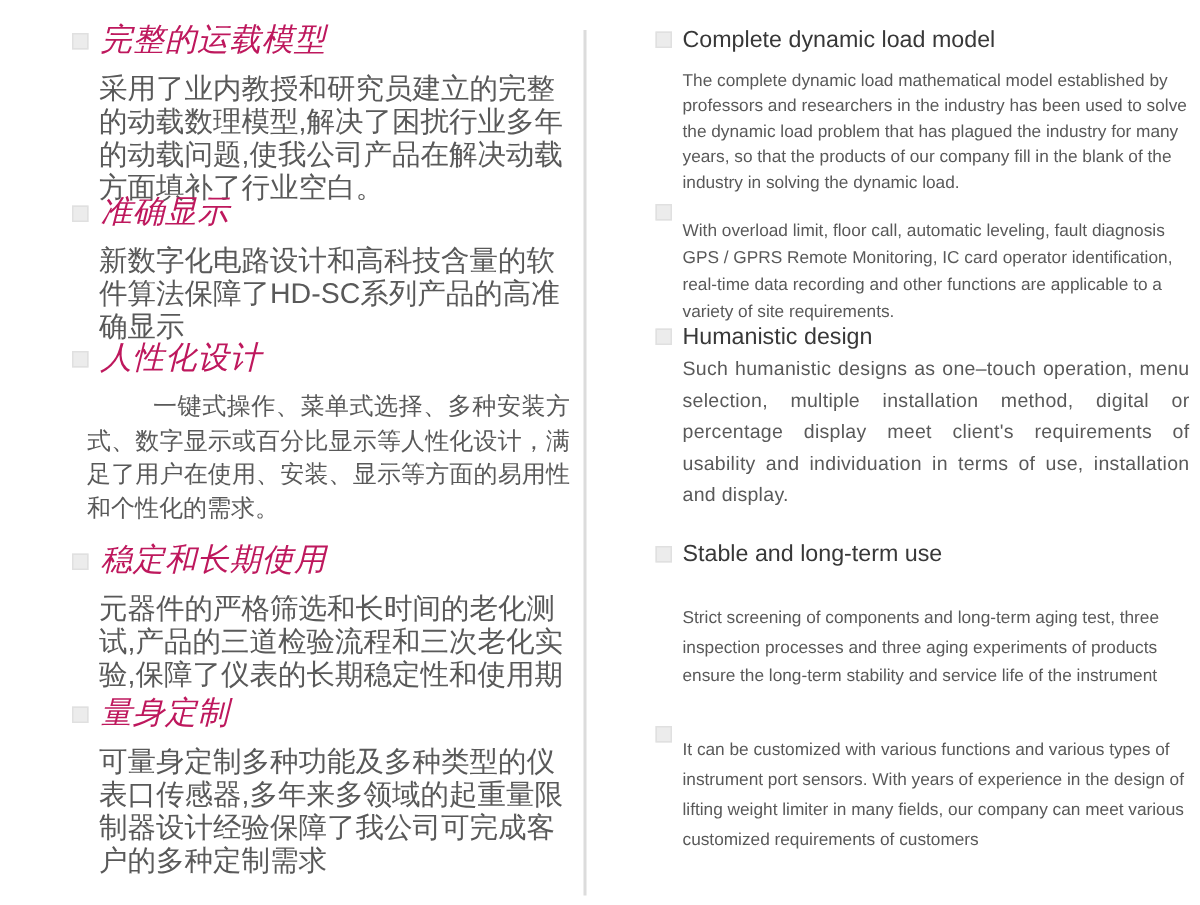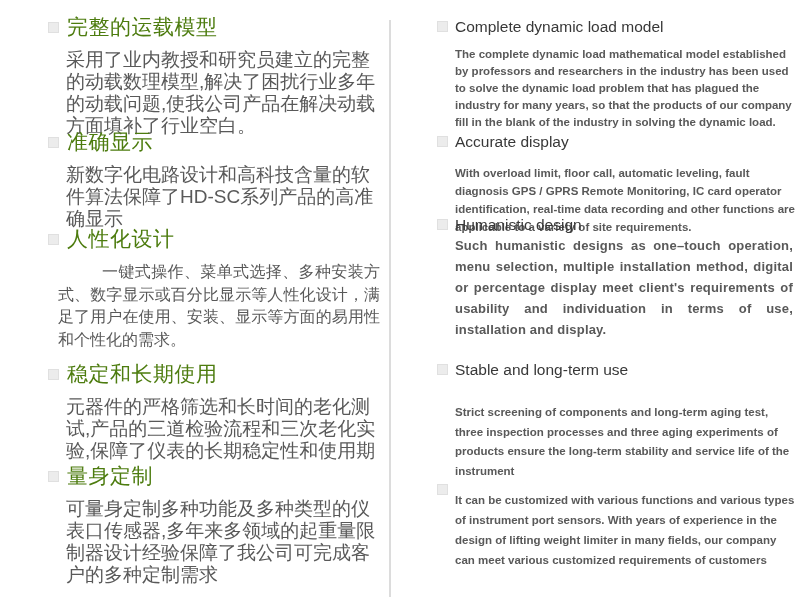--- a/index.html
+++ b/index.html
@@ -30,23 +30,24 @@
     position: absolute;
     left: 0; top: 8px;
     width: 9px; height: 9px;
     background: #ececec;
     border: 1px solid #e0e0e0;
   }
   .sec.zh .title {
     margin: 0 0 0 19px;
     font-size: 21px;
     font-weight: 500;
-    color: #4d7c0f;
+    color: #be185d;
     line-height: 26px;
     letter-spacing: 0.5px;
+    font-style: italic;
   }
   .sec.zh .body {
     margin: 9px 0 0 18px;
     width: 312px;
     font-size: 19px;
     line-height: 22px;
     color: #595959;
   }
   .sec.zh.justified .body {
     margin-left: 10px;
@@ -72,21 +73,20 @@
     font-weight: 400;
     color: #383838;
     line-height: 19px;
   }
   .sec.en .body {
     margin: 10px 0 0 18px;
     width: 344px;
     font-size: 11.5px;
     line-height: 17px;
     color: #595959;
-    font-weight: bold;
   }
   .sec.en.s2 .body { margin-top: 13px; line-height: 18px; }
   .sec.en.justified .body {
     margin-top: 1px;
     width: 338px;
     font-size: 13px;
     line-height: 21px;
     text-align: justify;
     letter-spacing: 0.2px;
   }
@@ -130,21 +130,20 @@
   </section>
 
   <section class="sec en s1" style="top:17px">
     <span class="bullet"></span>
     <h2 class="title">Complete dynamic load model</h2>
     <p class="body">The complete dynamic load mathematical model established by professors and researchers in the industry has been used to solve the dynamic load problem that has plagued the industry for many years, so that the products of our company fill in the blank of the industry in solving the dynamic load.</p>
   </section>
 
   <section class="sec en s2" style="top:132px">
     <span class="bullet"></span>
-    <h2 class="title">Accurate display</h2>
     <p class="body">With overload limit, floor call, automatic leveling, fault diagnosis GPS / GPRS Remote Monitoring, IC card operator identification, real-time data recording and other functions are applicable to a variety of site requirements.</p>
   </section>
 
   <section class="sec en justified" style="top:215px">
     <span class="bullet"></span>
     <h2 class="title">Humanistic design</h2>
     <p class="body">Such humanistic designs as one–touch operation, menu selection, multiple installation method, digital or percentage display meet client's requirements of usability and individuation in terms of use, installation and display.</p>
   </section>
 
   <section class="sec en s4" style="top:360px">

